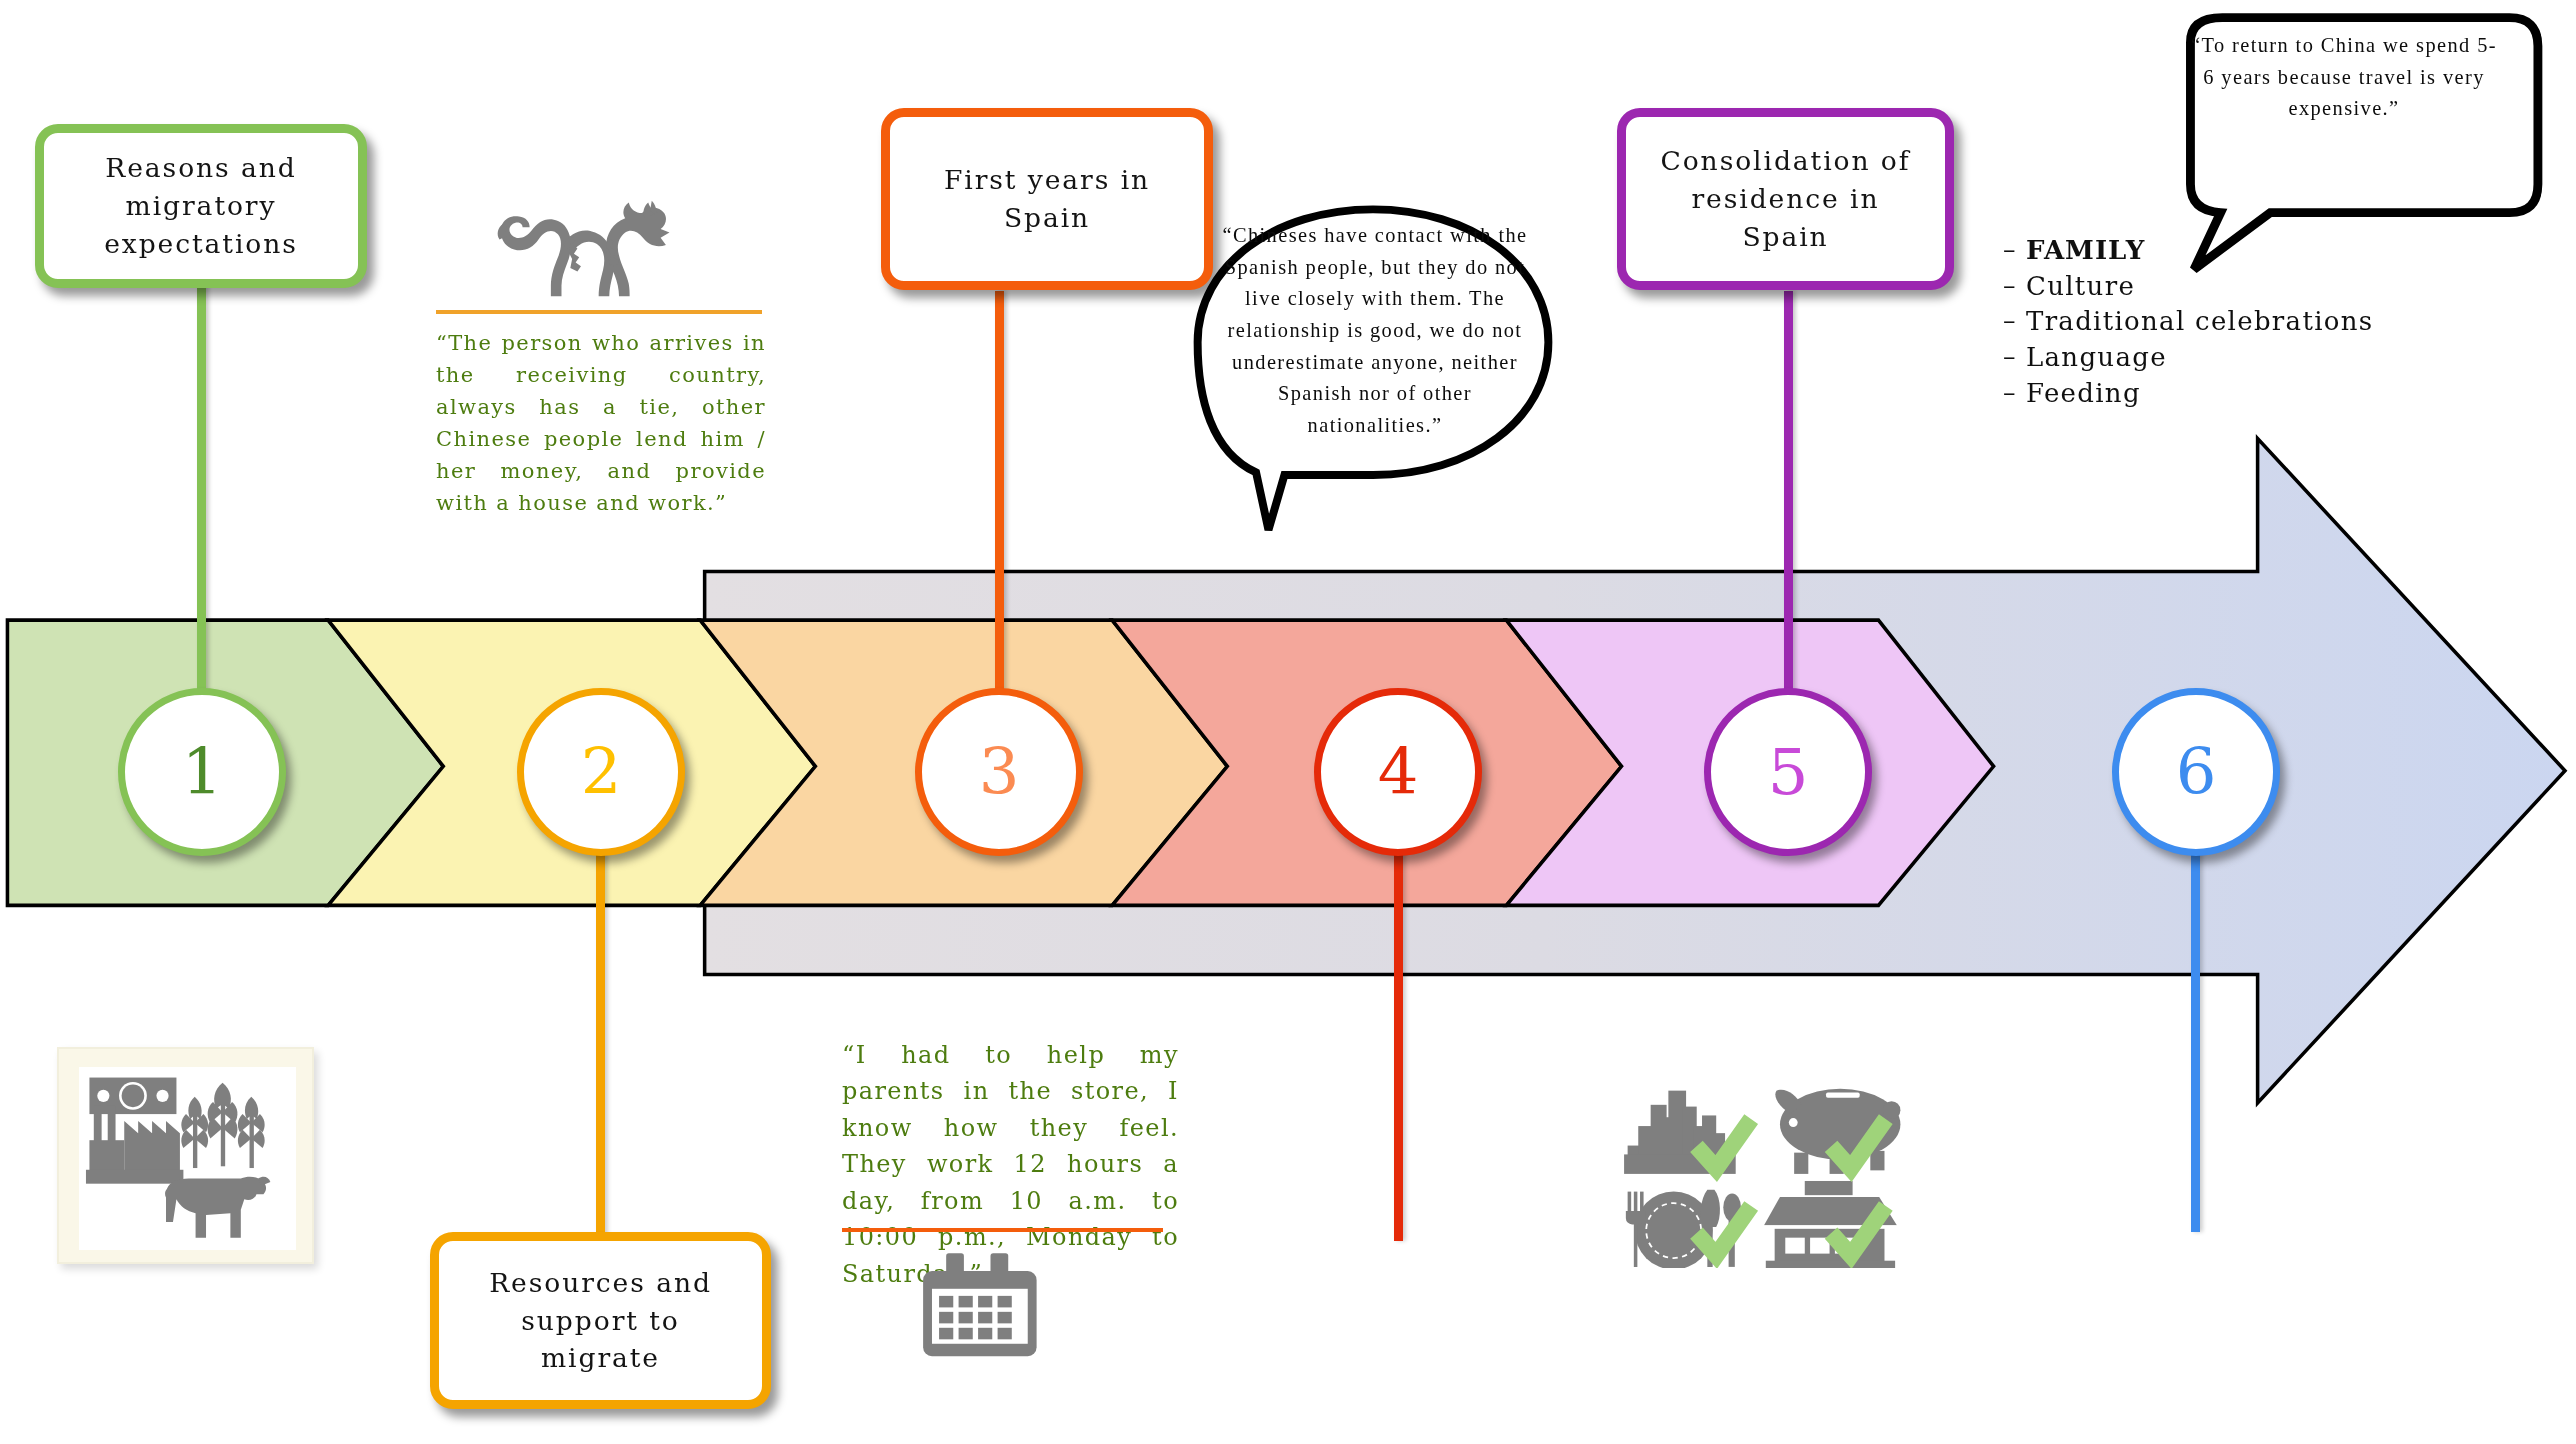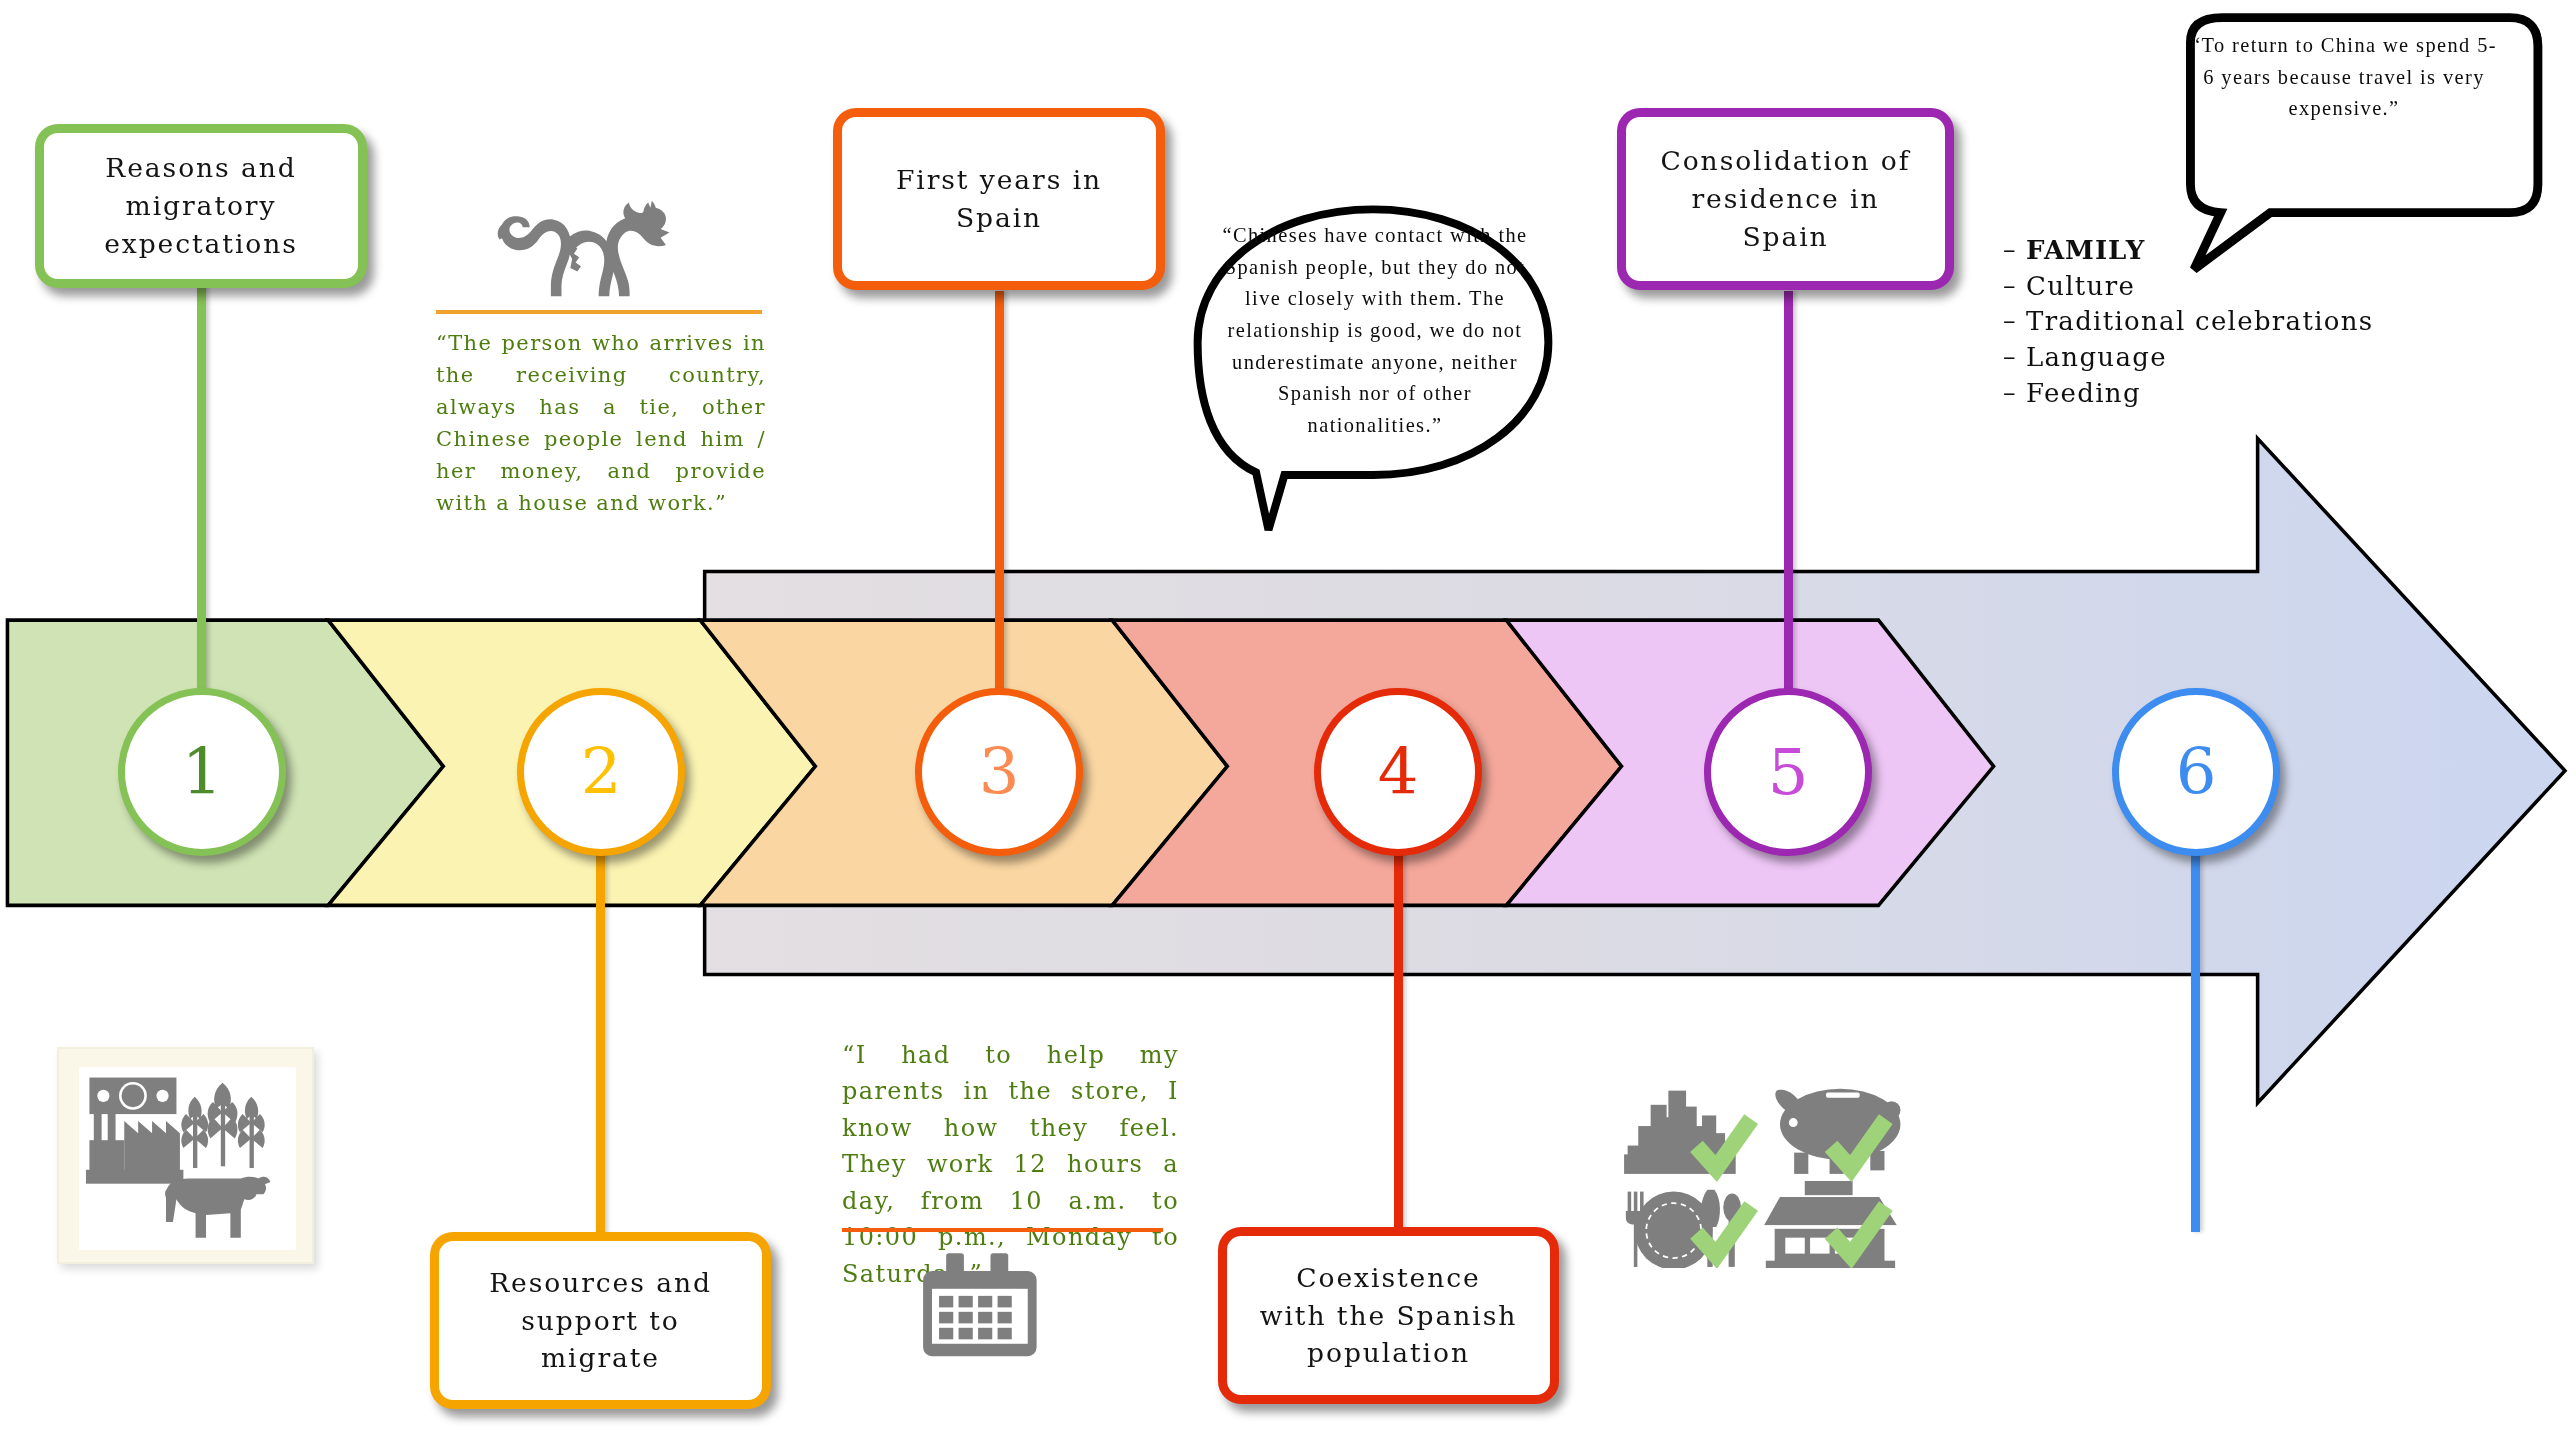--- a/index.html
+++ b/index.html
@@ -134,30 +134,25 @@
 migratory
 expectations</span>
   </div>
 
   <div class="card" style="left:430px;top:1232px;width:341px;height:177px;border-width:9.7px;border-color:#f5a400;font-size:26.6px;">
     <span style="white-space:pre-line;">Resources and
 support to
 migrate</span>
   </div>
 
-  <div class="card" style="left:833px;top:108px;width:332px;height:182px;border-width:9.7px;border-color:#f45d0c;font-size:26.6px;">
+  <div class="card" style="left:881px;top:108px;width:332px;height:182px;border-width:9.7px;border-color:#f45d0c;font-size:26.6px;">
     <span style="white-space:pre-line;">First years in
 Spain</span>
   </div>
 
-  <div class="card" style="left:1218px;top:1227px;width:341px;height:177px;border-width:9.7px;border-color:#e52a09;font-size:26.6px;">
-    <span style="white-space:pre-line;">Coexistence
-with the Spanish
-population</span>
-  </div>
 
   <div class="card" style="left:1617px;top:108px;width:337px;height:182px;border-width:9.7px;border-color:#9c27b0;font-size:26.6px;">
     <span style="white-space:pre-line;">Consolidation of
 residence in
 Spain</span>
   </div>
 
 
   <div class="rule" style="left:436px;top:310px;width:326px;"></div>
   <div class="quote" style="left:436px;top:328px;width:330px;font-size:21px;">“The person who arrives in the receiving country, always has a tie, other Chinese people lend him / her money, and provide with a house and work.”</div>

